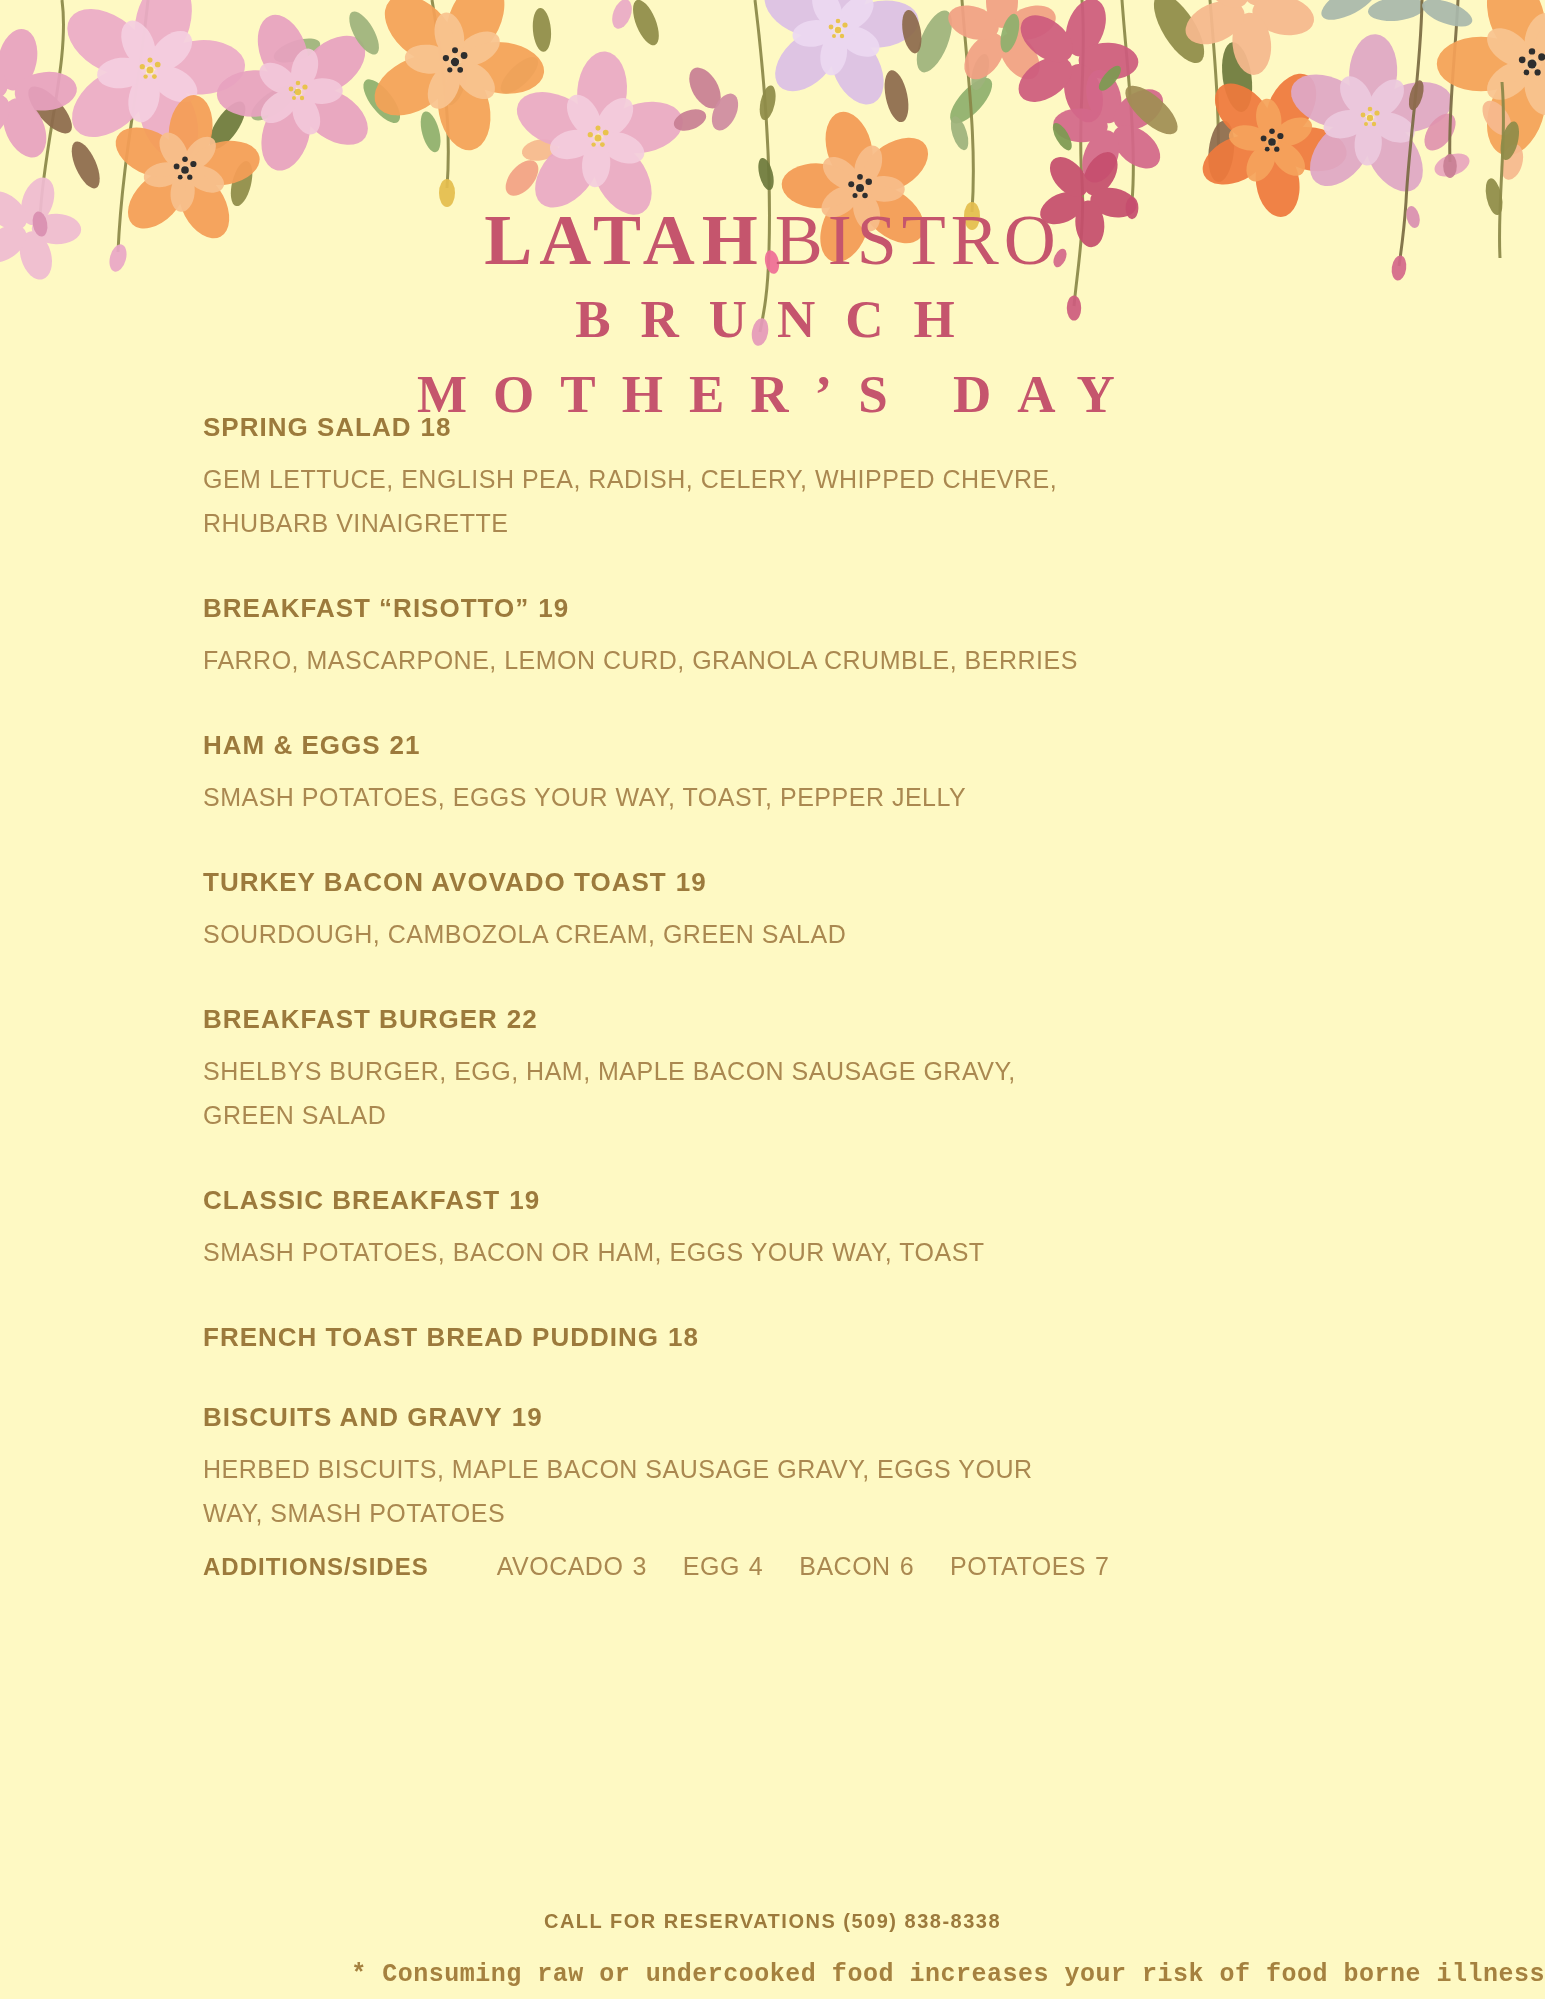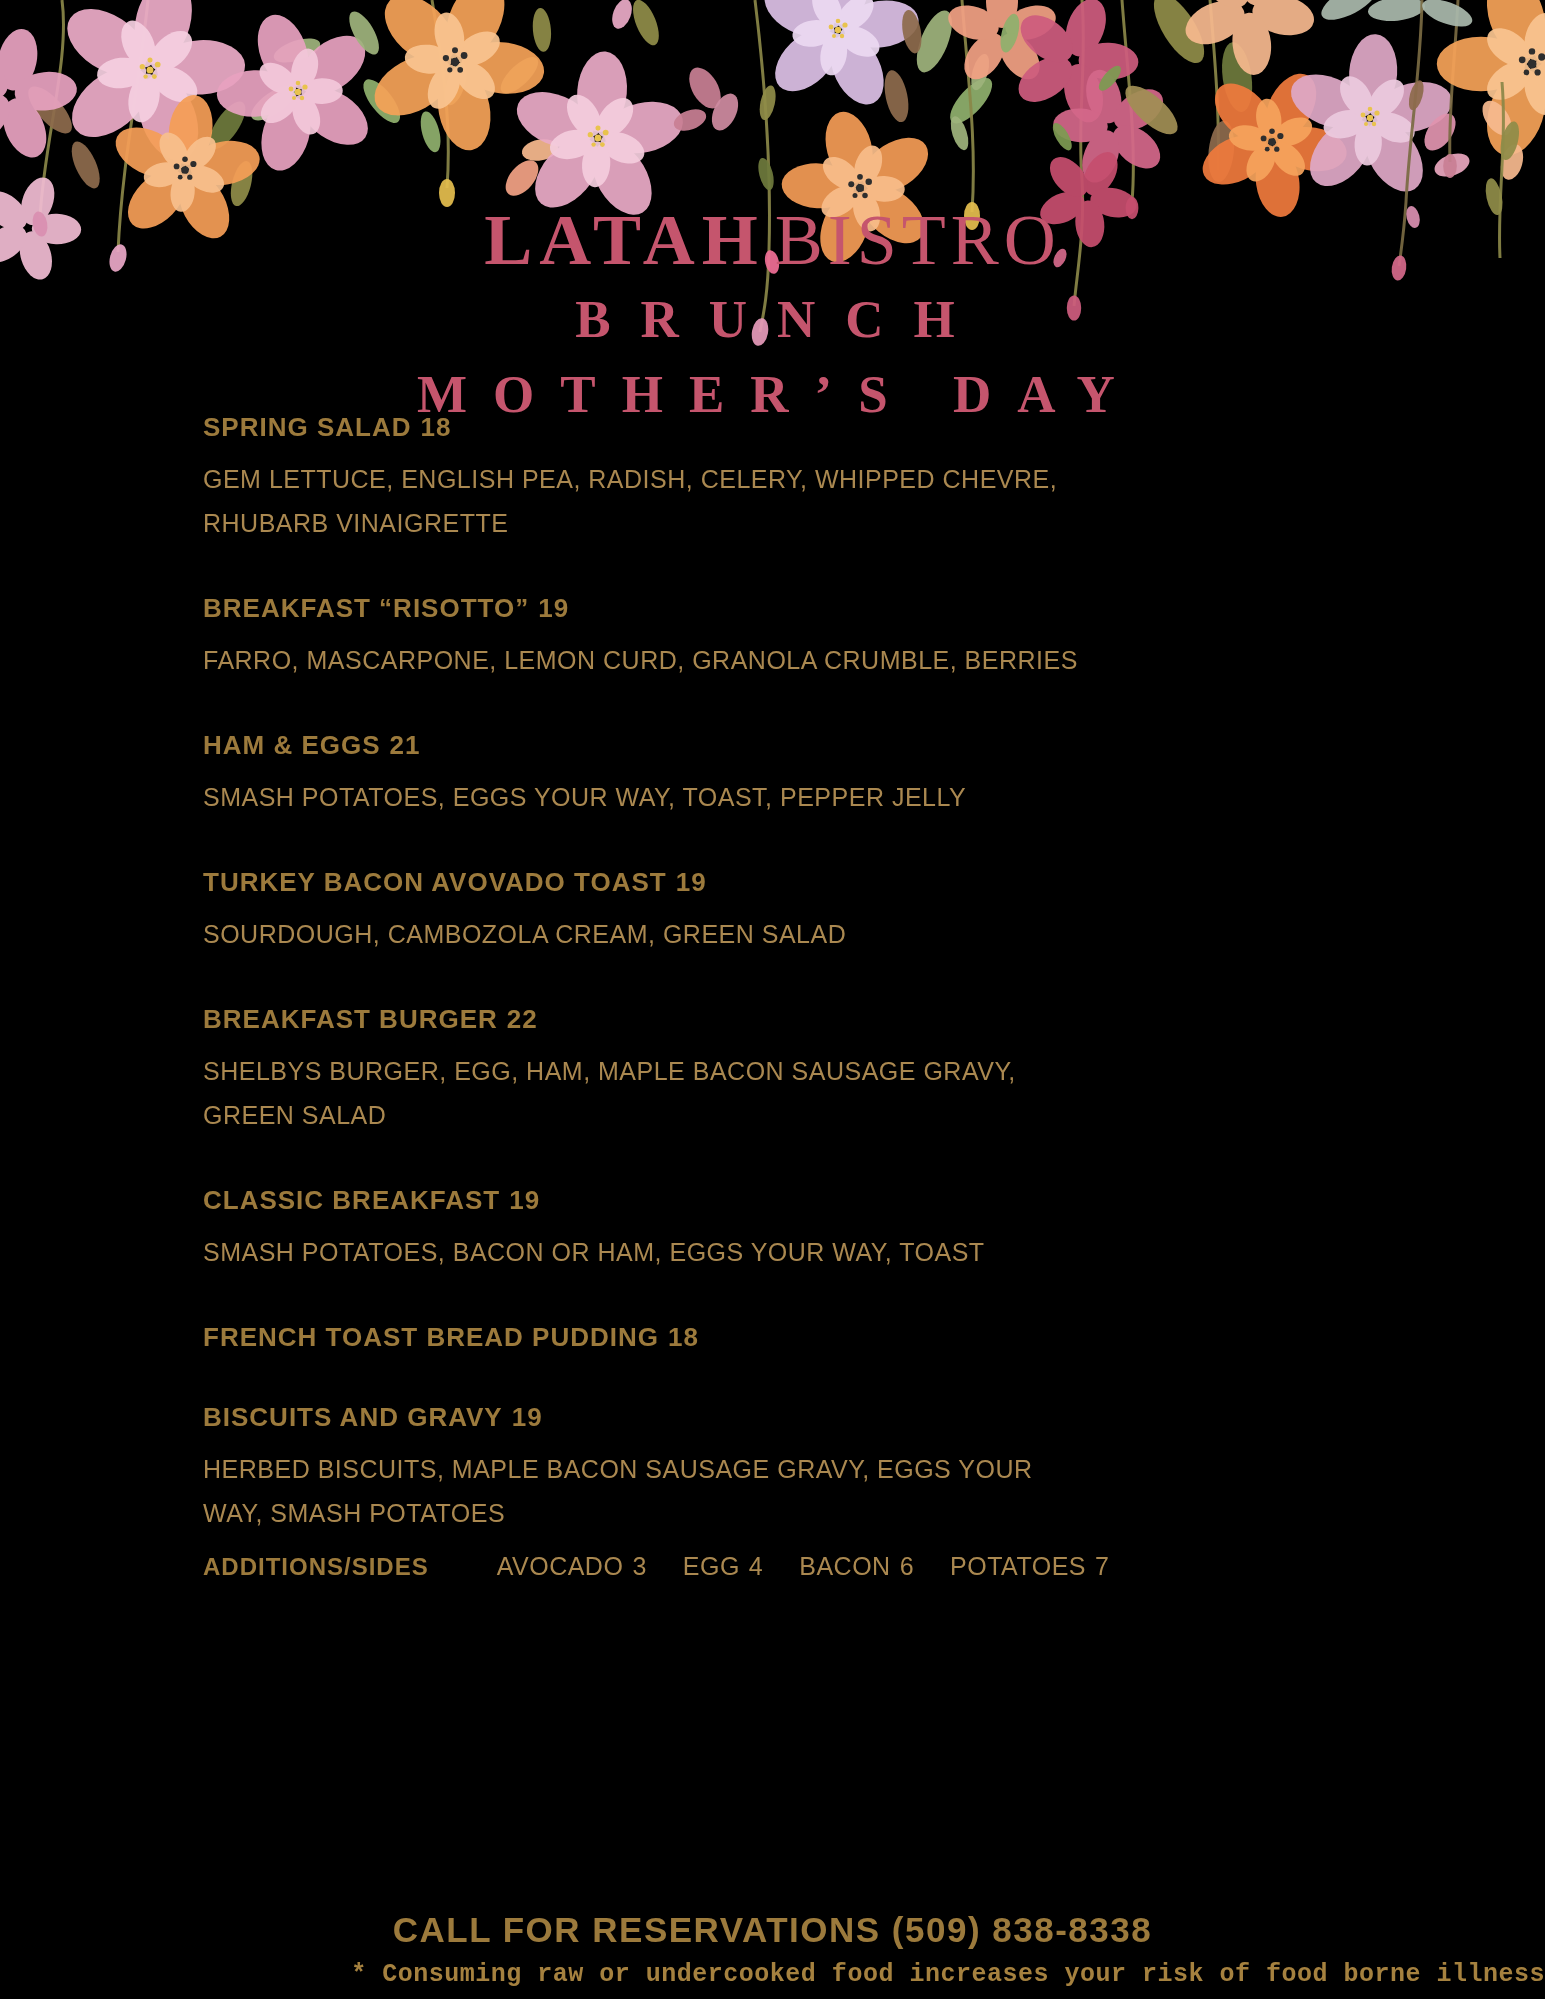--- a/index.html
+++ b/index.html
@@ -1,20 +1,20 @@
 <!DOCTYPE html>
 <html><head>
 <meta charset="utf-8">
 <style>
   html,body{margin:0;padding:0;background:#ffffff;}
   .page{
     position:relative;
     width:1545px;
     height:1999px;
-    background:#000000;
+    background:#fef9c3;
     overflow:hidden;
     font-family:"Liberation Sans", sans-serif;
   }
   .floral{position:absolute;top:0;left:0;pointer-events:none;}
   .stem{stroke:#8a8748;stroke-width:3;fill:none;opacity:.92;}
   .stem-brown{stroke:#7a6a42;}
   .petal{opacity:.93;}
 
   .title-block{
     position:absolute;left:0;top:204px;width:100%;
@@ -40,21 +40,21 @@
     line-height:44px;margin:0;
   }
 
   .additions{display:flex;align-items:baseline;font-size:25px;color:#aa8850;letter-spacing:.5px;line-height:34px;}
   .add-label{font-weight:700;font-size:24px;color:#9c7a3c;letter-spacing:1px;margin-right:68px;}
   .add-opt{margin-right:36px;white-space:nowrap;}
   .opt-price{margin-left:9px;}
 
   .reservations{
     position:absolute;top:1910px;left:0;width:100%;text-align:center;
-    font-size:35px;font-weight:700;color:#9c7a3c;letter-spacing:1.5px;
+    font-size:20px;font-weight:700;color:#9c7a3c;letter-spacing:1.5px;
   }
   .disclaimer{
     position:absolute;top:1960px;left:0;width:100%;text-align:right;
     font-family:Liberation Mono, monospace;font-weight:700;
     font-size:25px;color:#a5813f;letter-spacing:.5px;
   }
 </style>
 </head>
 <body>
 

